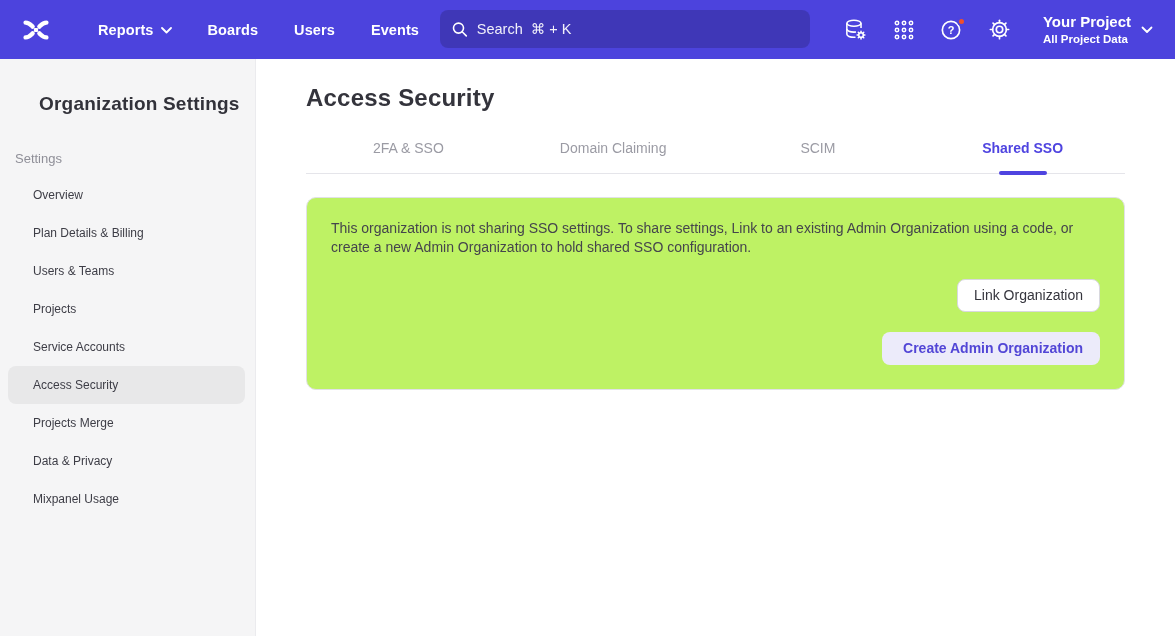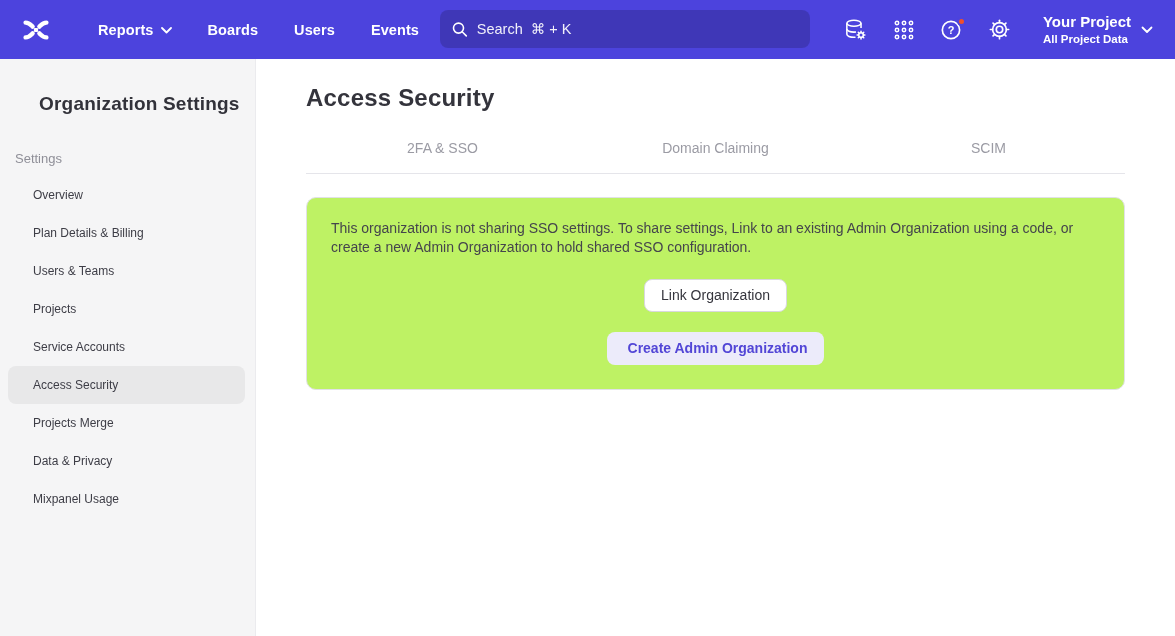--- a/index.html
+++ b/index.html
@@ -149,21 +149,21 @@
     background:#ffffff; color:#35353d;
     border:1px solid #d8d8de;
   }
   .btn-tonal {
     margin-top:20px;
     background:#ecebfa; color:#5246d6;
     border:1px solid transparent;
     font-weight:700;
     padding-left:20px;
   }
-  .btn-row { display:flex; flex-direction:column; align-items:center; }
+  .btn-row { display:flex; flex-direction:column; align-items:flex-end; }
 </style>
 </head>
 <body>
 
 <header class="topbar">
   <div class="logo-btn">
     <svg width="28" height="28" viewBox="0 0 28 28">
       <g stroke="#ffffff" stroke-width="4.4" stroke-linecap="round" fill="none">
         <path d="M3.6 6.6 C7 6.6 8.6 8.6 10.6 10.6"></path>
         <path d="M24.4 6.6 C21 6.6 19.4 8.6 17.4 10.6"></path>
@@ -286,20 +286,21 @@
     </div>
   </aside>
 
   <main class="main">
     <h1 class="page-title">Access Security</h1>
 
     <div class="tabs">
       <div class="tab">2FA &amp; SSO</div>
       <div class="tab">Domain Claiming</div>
       <div class="tab">SCIM</div>
+      <div class="tab active">Shared SSO</div>
     </div>
 
     <section class="card">
       <p class="card-desc">This organization is not sharing SSO settings. To share settings, Link to an existing Admin Organization using a code, or create a new Admin Organization to hold shared SSO configuration.</p>
       <div class="btn-row">
         <button class="btn btn-outline">Link Organization</button>
         <button class="btn btn-tonal">Create Admin Organization</button>
       </div>
     </section>
   </main>

